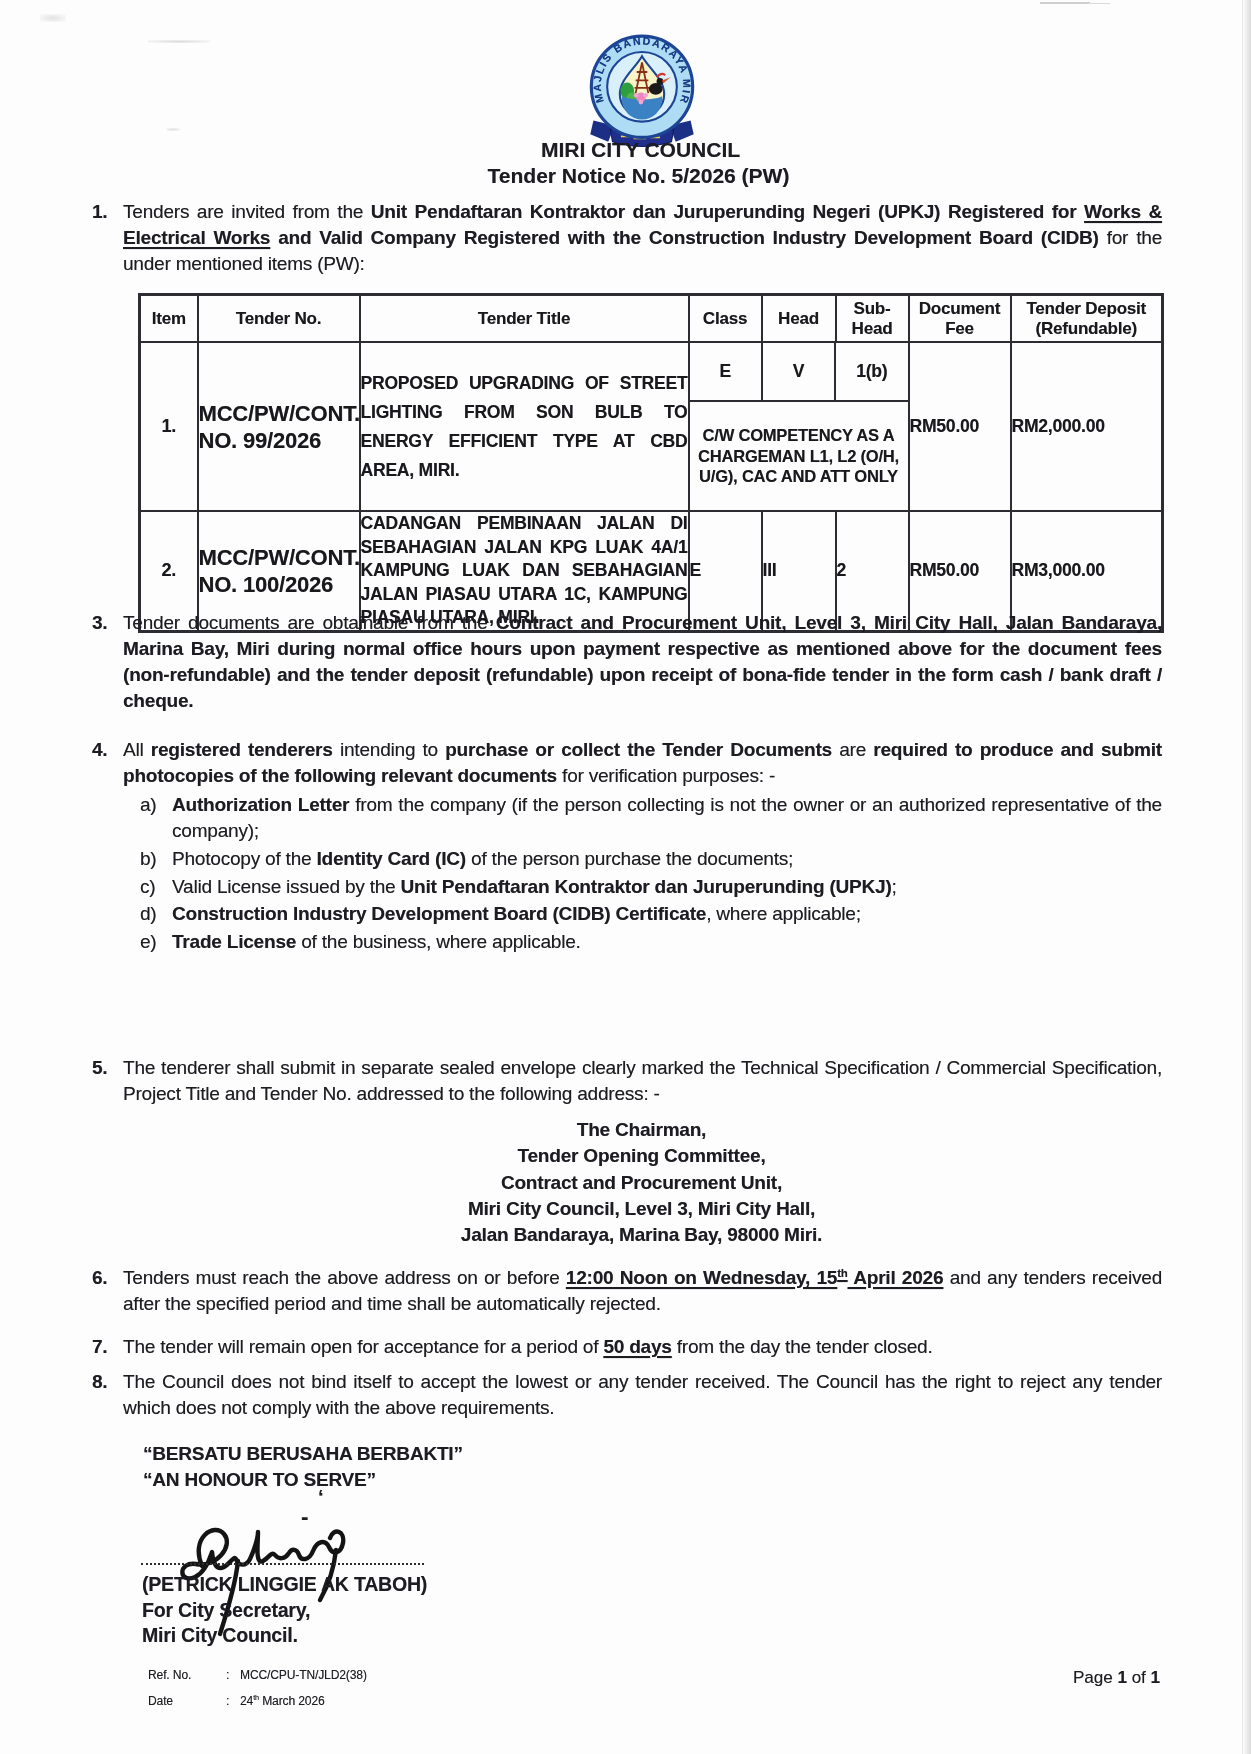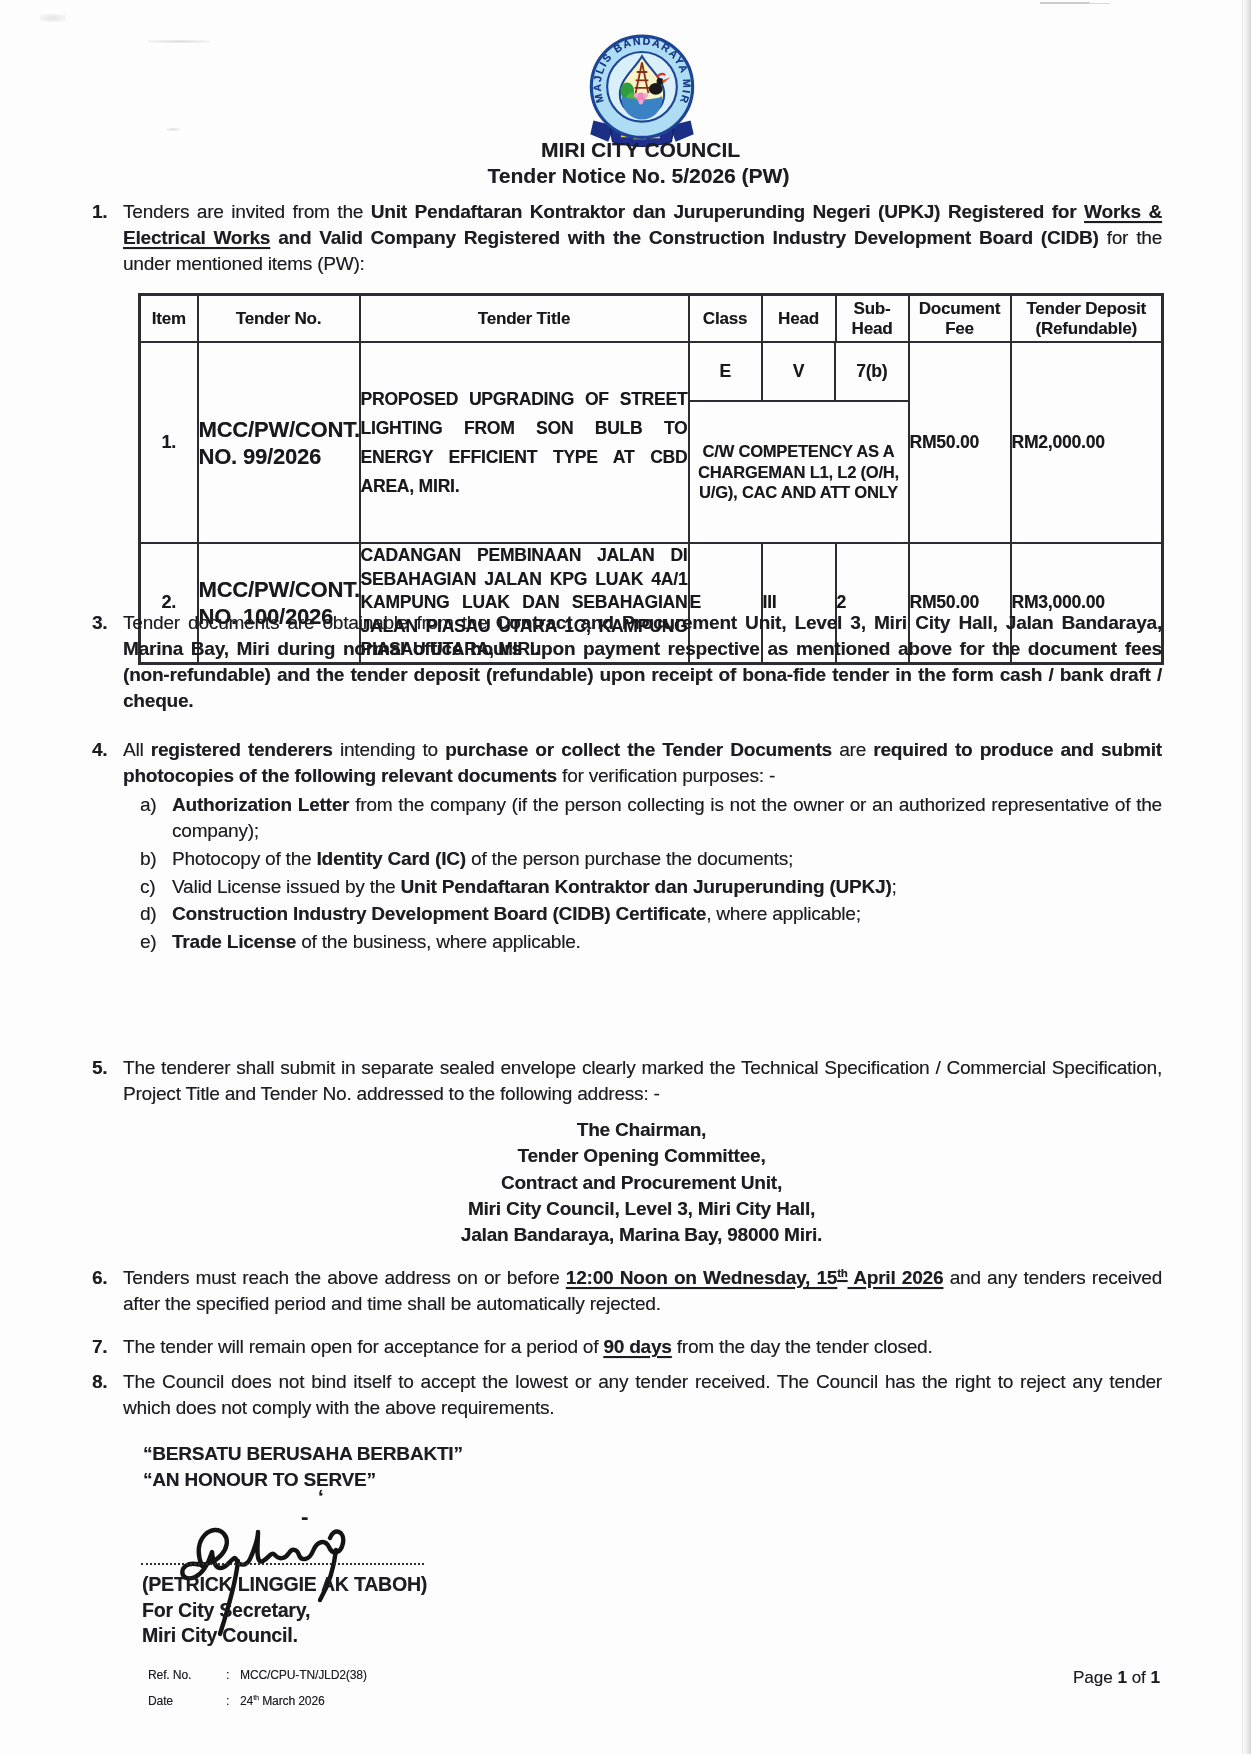--- a/index.html
+++ b/index.html
@@ -55,21 +55,21 @@
   .tr-body-2{height:119px}
   .td-item{text-align:center;font-size:18px}
   .td-tno{padding:0 13px;font-size:22px;line-height:27px;white-space:pre-line;text-align:left}
   .td-title{padding:4px 12px;font-size:17.5px;text-align:justify}
   .lh-r1{line-height:29px}
   .lh-r2{line-height:23.5px}
   .td-chs{padding:0;vertical-align:top;height:143px}
   .chs-top{display:flex;height:57px;border-bottom:2px solid #2c2c32}
   .chs-top span{flex:1;display:flex;align-items:center;justify-content:center;font-size:17.5px}
   .chs-top span + span{border-left:2px solid #2c2c32}
-  .chs-bottom{height:108px;display:flex;align-items:center;justify-content:center;text-align:center;font-size:16.5px;line-height:20.5px;padding:16px 3px}
+  .chs-bottom{height:108px;display:flex;align-items:center;justify-content:center;text-align:center;font-size:16.5px;line-height:20.5px;padding:0 3px}
   .td-center{text-align:left;font-size:17.5px}
   
   .address{position:absolute;top:1117px;left:0;width:1251px;text-align:center;font-weight:bold;line-height:26.3px;transform:translateX(16px)}
   
   .motto{position:absolute;top:1441px;left:143px;font-weight:bold;line-height:26px}
   .sig-quote{position:absolute;top:1486px;left:318px;font-weight:bold;font-size:20px}
   .sig-dash{position:absolute;top:1504px;left:301px;font-weight:bold;font-size:22px}
   .signature{position:absolute;top:1510px;left:150px;width:240px;height:130px}
   .dotted-line{position:absolute;top:1551px;left:141px;width:283px;height:12px;border-bottom:2.5px dotted #2e2e2e}
   .sig-name{position:absolute;top:1573px;left:142px;font-weight:bold;font-size:19.5px}
@@ -166,21 +166,21 @@
     </tr>
     <tr class="tr-body-1">
       <td class="td-item">1.</td>
       <td class="td-tno">MCC/PW/CONT.
 NO. 99/2026</td>
       <td class="td-title lh-r1">PROPOSED UPGRADING OF STREET LIGHTING FROM SON BULB TO ENERGY EFFICIENT TYPE AT CBD AREA, MIRI.</td>
       <td class="td-chs" colspan="3">
         <div class="chs-top">
           <span>E</span>
           <span>V</span>
-          <span>7(b)</span>
+          <span>1(b)</span>
         </div>
         <div class="chs-bottom">C/W COMPETENCY AS A CHARGEMAN L1, L2 (O/H, U/G), CAC AND ATT ONLY</div>
       </td>
       <td class="td-center">RM50.00</td>
       <td class="td-center">RM2,000.00</td>
     </tr>
     <tr class="tr-body-2">
       <td class="td-item">2.</td>
       <td class="td-tno">MCC/PW/CONT.
 NO. 100/2026</td>
@@ -240,21 +240,21 @@
     <div>Miri City Council, Level 3, Miri City Hall,</div>
     <div>Jalan Bandaraya, Marina Bay, 98000 Miri.</div>
   </div>
 
   <div class="para p6">
     <span class="num">6.</span>
     <span class="body"><span>Tenders must reach the above address on or before </span><span class="b u">12:00 Noon on Wednesday, 15</span><span class="b u sup">th</span><span class="b u"> April 2026</span><span> and any tenders received after the specified period and time shall be automatically rejected.</span></span>
   </div>
   <div class="para p7">
     <span class="num">7.</span>
-    <span class="body"><span>The tender will remain open for acceptance for a period of </span><span class="b u">90 days</span><span> from the day the tender closed.</span></span>
+    <span class="body"><span>The tender will remain open for acceptance for a period of </span><span class="b u">50 days</span><span> from the day the tender closed.</span></span>
   </div>
   <div class="para p8">
     <span class="num">8.</span>
     <span class="body"><span>The Council does not bind itself to accept the lowest or any tender received. The Council has the right to reject any tender which does not comply with the above requirements.</span></span>
   </div>
 
   <div class="motto">
     <div>“BERSATU BERUSAHA BERBAKTI”</div>
     <div class="i">“AN HONOUR TO SERVE”</div>
   </div>

